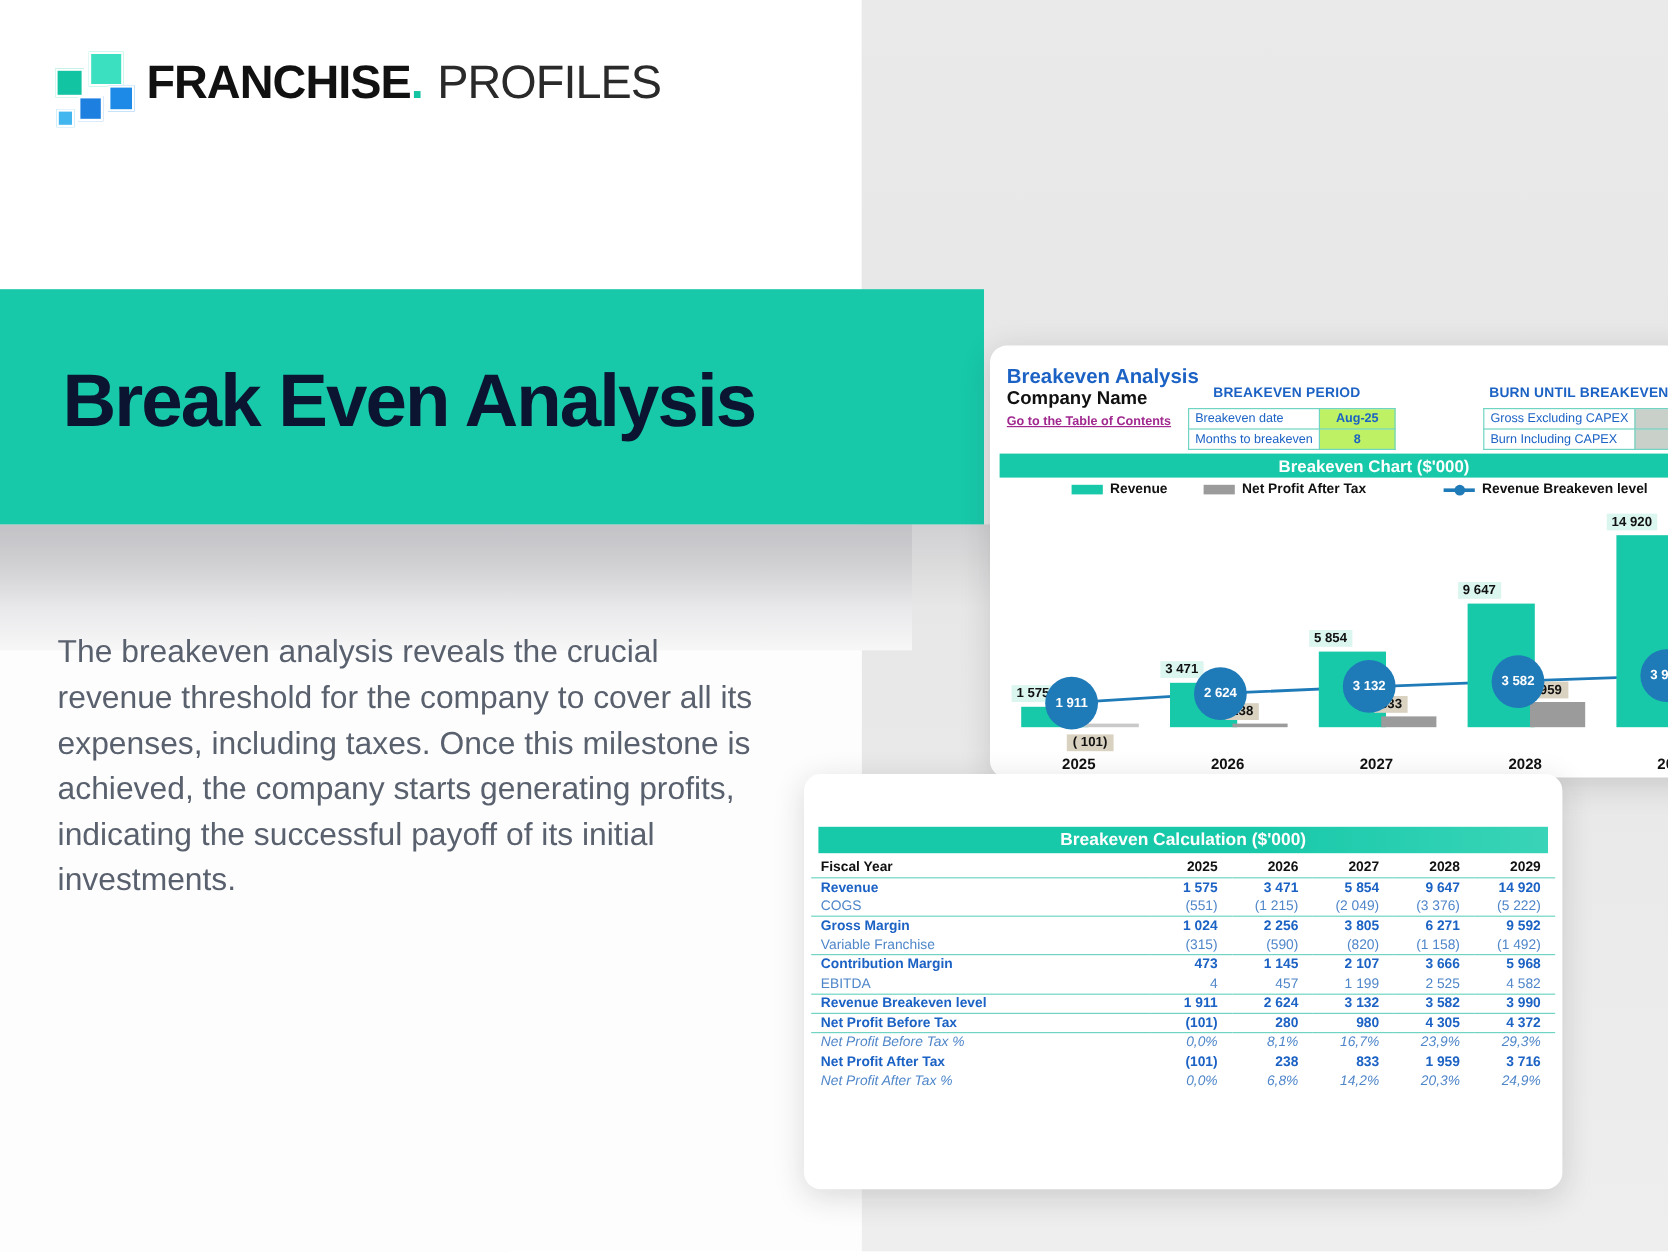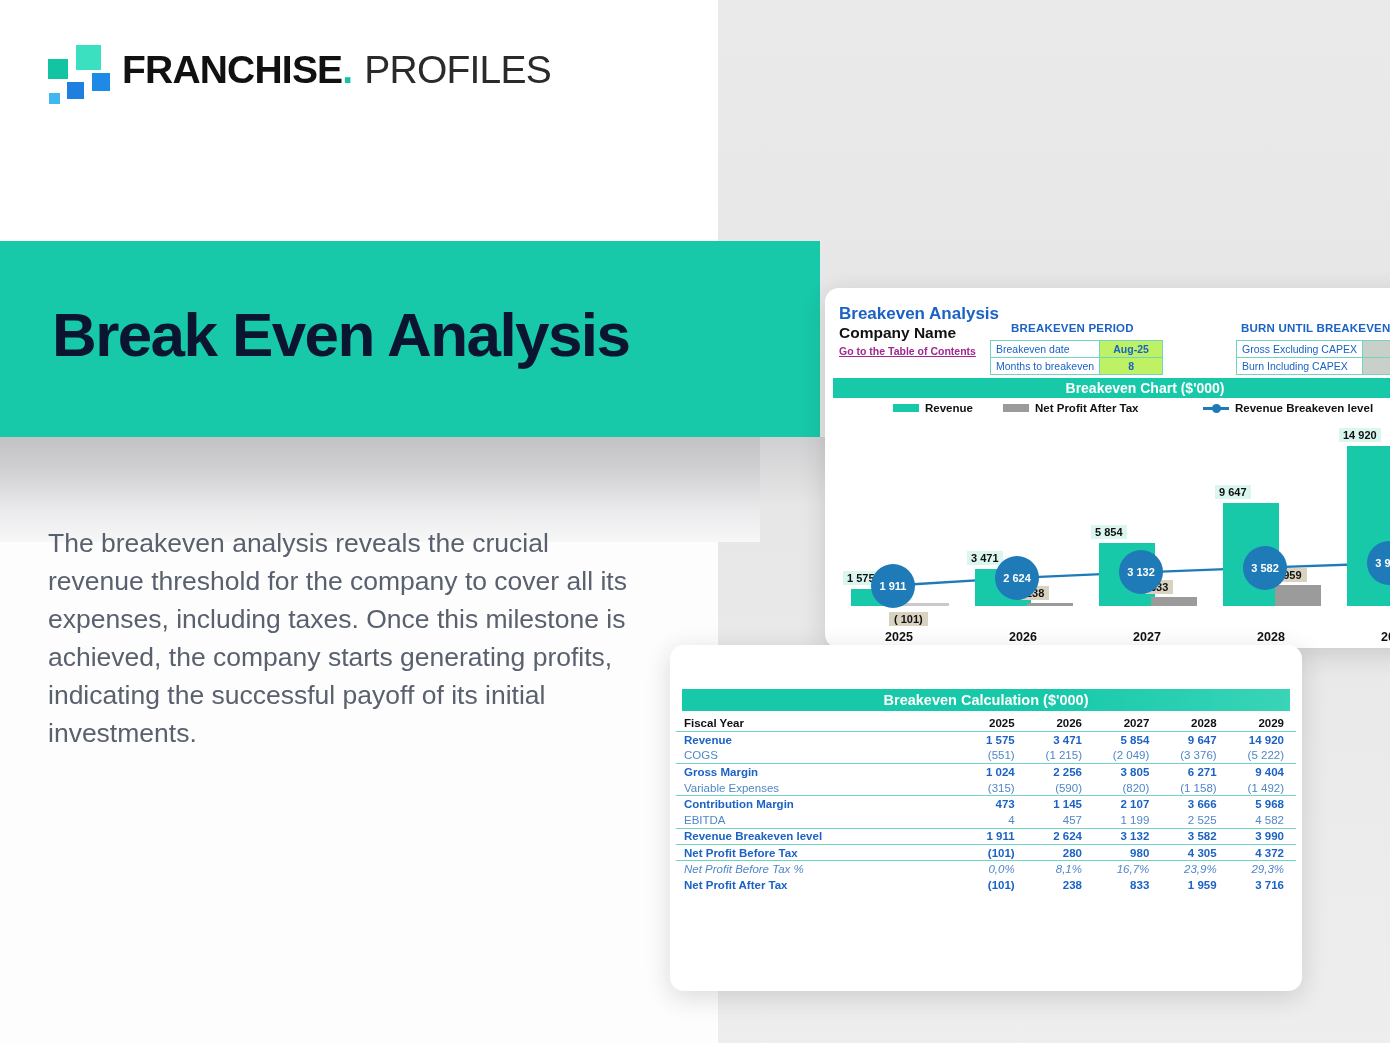--- a/index.html
+++ b/index.html
@@ -296,24 +296,24 @@
           <td class="num">(2 049)</td>
           <td class="num">(3 376)</td>
           <td class="num">(5 222)</td>
         </tr>
         <tr class="bold-blue">
           <td class="lbl">Gross Margin</td>
           <td class="num">1 024</td>
           <td class="num">2 256</td>
           <td class="num">3 805</td>
           <td class="num">6 271</td>
-          <td class="num">9 404</td>
+          <td class="num">9 592</td>
         </tr>
         <tr class="sub ul-teal">
-          <td class="lbl">Variable Expenses</td>
+          <td class="lbl">Variable Franchise</td>
           <td class="num">(315)</td>
           <td class="num">(590)</td>
           <td class="num">(820)</td>
           <td class="num">(1 158)</td>
           <td class="num">(1 492)</td>
         </tr>
         <tr class="bold-blue">
           <td class="lbl">Contribution Margin</td>
           <td class="num">473</td>
           <td class="num">1 145</td>
@@ -354,15 +354,23 @@
           <td class="num">29,3%</td>
         </tr>
         <tr class="bold-blue">
           <td class="lbl">Net Profit After Tax</td>
           <td class="num">(101)</td>
           <td class="num">238</td>
           <td class="num">833</td>
           <td class="num">1 959</td>
           <td class="num">3 716</td>
         </tr>
+        <tr class="italic-sub">
+          <td class="lbl">Net Profit After Tax %</td>
+          <td class="num">0,0%</td>
+          <td class="num">6,8%</td>
+          <td class="num">14,2%</td>
+          <td class="num">20,3%</td>
+          <td class="num">24,9%</td>
+        </tr>
       </tbody>
   </table>
 </div>
 
 </body></html>

